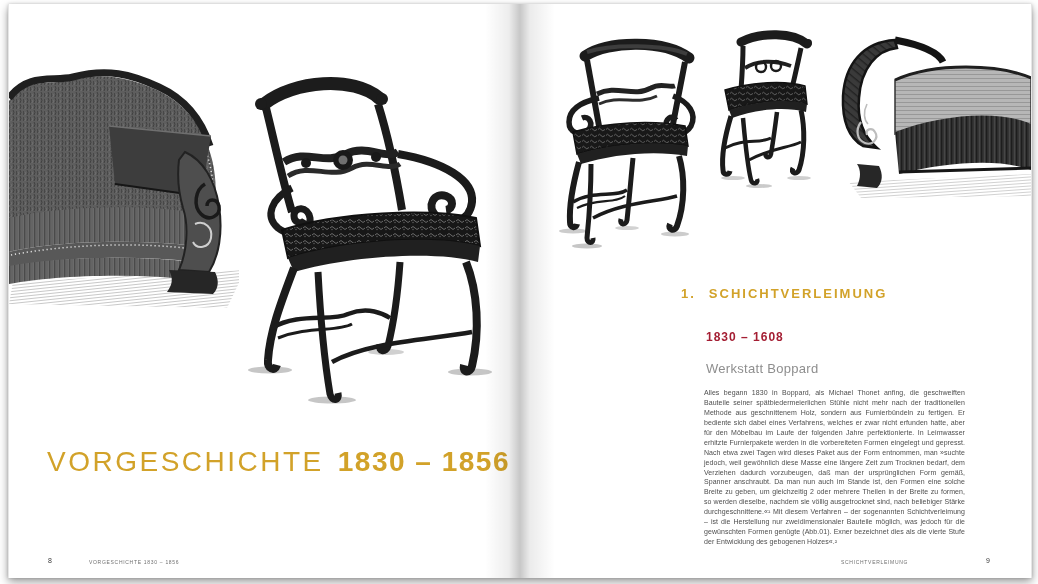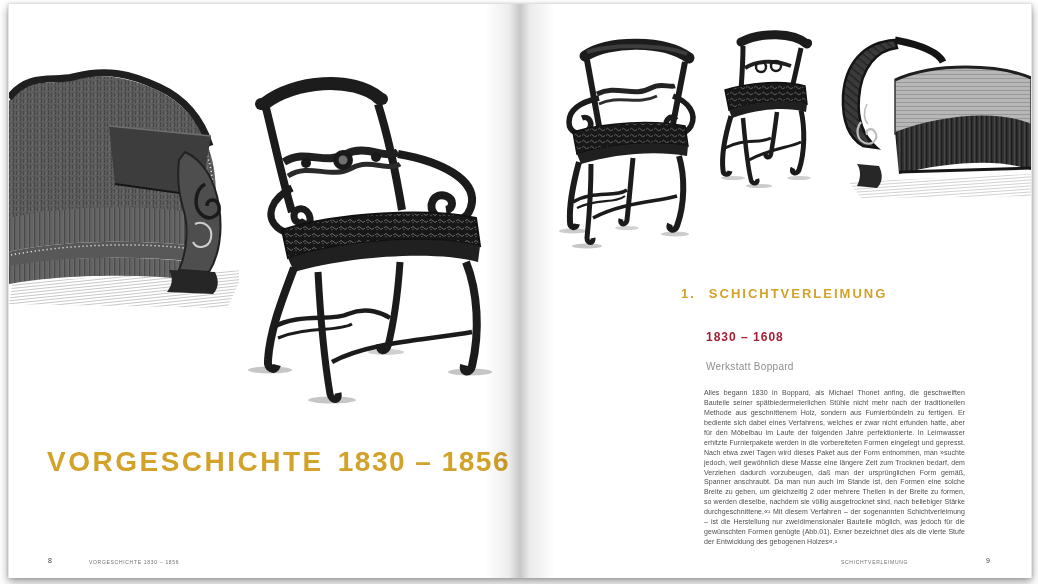--- a/index.html
+++ b/index.html
@@ -10,26 +10,26 @@
           border-left:1px solid #e6e6e6;border-right:1px solid #e6e6e6;}
   .page{position:absolute;top:0;height:574px;overflow:hidden;background:#fff;}
   .page-left{left:0;width:511px;}
   .page-right{left:511px;width:511px;}
   .gutter{position:absolute;left:476px;top:0;width:70px;height:574px;pointer-events:none;z-index:5;
           background:linear-gradient(90deg, rgba(0,0,0,0) 0%, rgba(0,0,0,.07) 34%, rgba(0,0,0,.22) 50%, rgba(0,0,0,.08) 64%, rgba(0,0,0,0) 100%);}
   .abs{position:absolute;}
   
   .book-title{left:38px;top:442px;display:flex;align-items:baseline;gap:14px;white-space:nowrap;
               font-size:28px;letter-spacing:2.5px;}
-  .book-title .t-word{font-weight:700;}
+  .book-title .t-word{font-weight:400;}
   .book-title .t-range{font-weight:700;letter-spacing:1.5px;}
   
   .chapter{left:161px;top:282px;display:flex;gap:13px;font-size:13px;font-weight:700;letter-spacing:2px;white-space:nowrap;}
   .period{left:186px;top:326px;font-size:12px;font-weight:700;letter-spacing:1px;}
-  .subhead{left:186px;top:357px;font-size:10px;letter-spacing:.3px;}
+  .subhead{left:186px;top:357px;font-size:13px;letter-spacing:.3px;}
   .bodytext{left:184px;top:384px;width:261px;font-size:7px;line-height:1.42;text-align:justify;
             letter-spacing:.05px;color:#4e4e4e;}
   
   .pg-num{font-size:7px;color:#3a3a3a;}
   .ft-label{font-size:5px;letter-spacing:.7px;color:#707070;text-transform:uppercase;}
   .ft-l-num{left:39px;top:553px;}
   .ft-l-label{left:80px;top:555px;}
   .ft-r-label{left:321px;top:555px;}
   .ft-r-num{left:466px;top:553px;}
   svg{display:block;}

